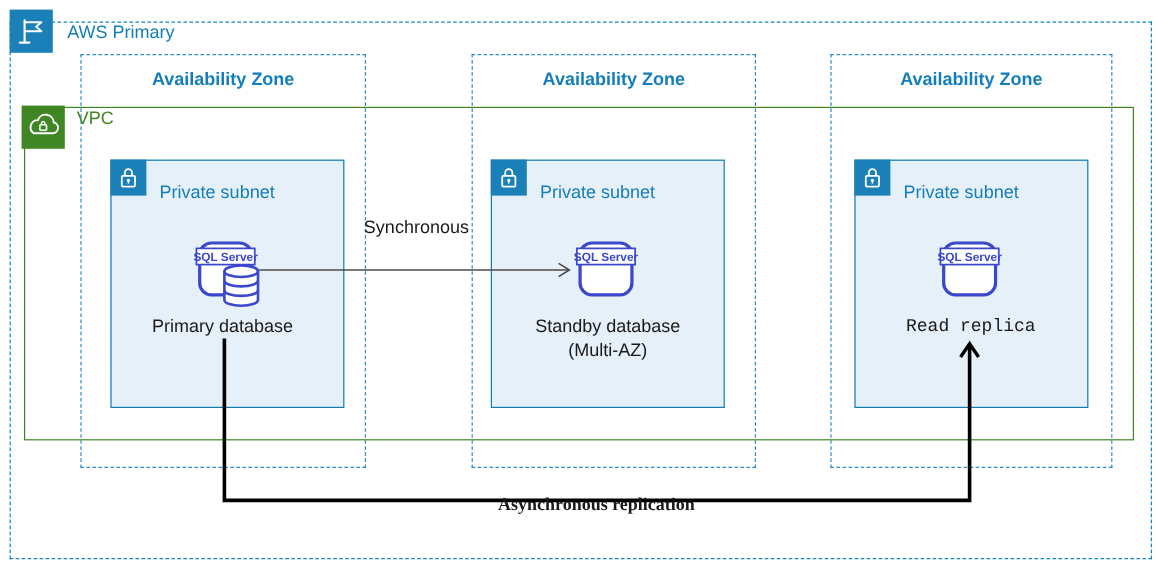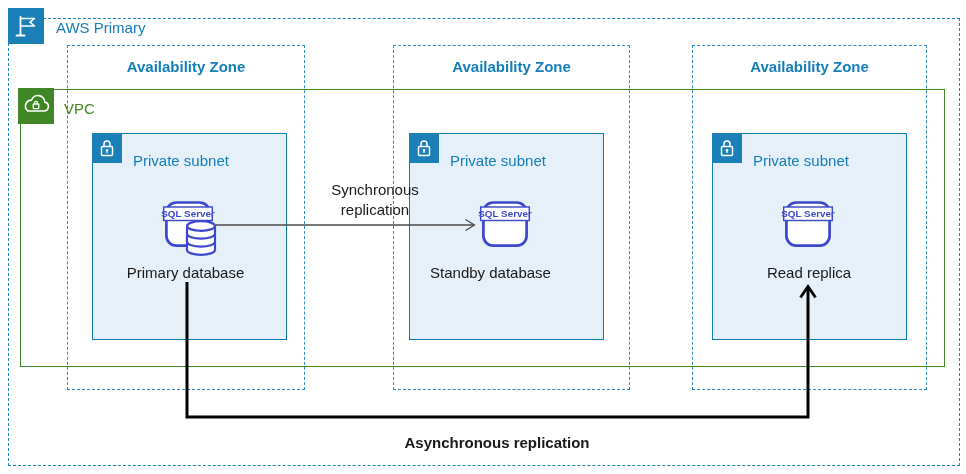--- a/index.html
+++ b/index.html
@@ -11,21 +11,21 @@
   .region-box{border:1px dashed var(--region-border);}
   .az-box{border:1px dashed var(--az-blue);}
   .az-label{color:var(--blue-text);font-size:15px;text-align:center;padding-top:12px;font-weight:bold;}
   .vpc-box{border:1px solid var(--vpc-green);}
   .vpc-label{color:var(--vpc-green);font-size:15px;}
   .region-label{color:var(--blue-text);font-size:15px;}
   .icon-square{display:flex;align-items:center;justify-content:center;}
   .subnet-box{background:var(--subnet-fill);border:1px solid var(--subnet-border);}
   .subnet-label{color:var(--blue-text);font-size:15px;line-height:30px;position:absolute;left:40px;top:12px;white-space:nowrap;}
   .node-label{color:var(--node-text);font-size:15px;text-align:center;line-height:20px;}
-  .arrow-label{color:var(--node-text);font-size:15px;text-align:center;line-height:20px;padding-left:28px;}
+  .arrow-label{color:var(--node-text);font-size:15px;text-align:center;line-height:20px;}
   .arrow-label-bold{color:var(--node-text);font-size:15px;font-weight:bold;text-align:center;}
   svg{display:block;}
 </style>
 </head>
 <body>
 
 <div id="canvas">
 
   <div class="abs region-box" style="left:8px;top:18px;width:950px;height:446px;"></div>
 
@@ -49,21 +49,21 @@
   </div>
   <div class="abs region-label" style="left:56px;top:19px;">AWS Primary</div>
 
   <div class="abs icon-square" style="left:18px;top:88px;width:36px;height:36px;background:var(--vpc-green);">
     <svg width="36" height="36" viewBox="0 0 36 36">
       <path d="M10 23 H26 A4.5 4.5 0 0 0 26.8 14.1 A6.8 6.8 0 0 0 13.6 12.1 A6 6 0 0 0 10 23 Z" stroke="#fff" stroke-width="1.6" fill="none" stroke-linejoin="round"></path>
       <rect x="15.2" y="16" width="5.6" height="4.6" rx="0.8" stroke="#fff" stroke-width="1.3" fill="none"></rect>
       <path d="M16.6 16 v-1.2 a1.4 1.5 0 0 1 2.8 0 V16" stroke="#fff" stroke-width="1.2" fill="none"></path>
     </svg>
   </div>
-  <div class="abs vpc-label" style="left:64px;top:100px;">VPC</div>
+  <div class="abs vpc-label" style="left:64px;top:90px;">VPC</div>
 
   <div class="abs subnet-box" style="left:92px;top:133px;width:193px;height:205px;">
     <div class="icon-square" style="position:absolute;left:-1px;top:-1px;width:30px;height:30px;background:var(--icon-blue);">
       <svg width="30" height="30" viewBox="0 0 30 30">
         <rect x="9.5" y="13.5" width="11" height="9" rx="1" stroke="#fff" stroke-width="1.5" fill="none"></rect>
         <path d="M12 13.5 v-2.6 a3 3 0 0 1 6 0 V13.5" stroke="#fff" stroke-width="1.5" fill="none"></path>
         <circle cx="15" cy="17.2" r="1.3" fill="#fff"></circle>
         <path d="M15 17.8 V20" stroke="#fff" stroke-width="1.3"></path>
       </svg>
     </div>
@@ -74,36 +74,37 @@
   <div class="abs subnet-box" style="left:409px;top:133px;width:193px;height:205px;">
     <div class="icon-square" style="position:absolute;left:-1px;top:-1px;width:30px;height:30px;background:var(--icon-blue);">
       <svg width="30" height="30" viewBox="0 0 30 30">
         <rect x="9.5" y="13.5" width="11" height="9" rx="1" stroke="#fff" stroke-width="1.5" fill="none"></rect>
         <path d="M12 13.5 v-2.6 a3 3 0 0 1 6 0 V13.5" stroke="#fff" stroke-width="1.5" fill="none"></path>
         <circle cx="15" cy="17.2" r="1.3" fill="#fff"></circle>
         <path d="M15 17.8 V20" stroke="#fff" stroke-width="1.3"></path>
       </svg>
     </div>
     <div class="subnet-label">Private subnet</div>
-    <div class="abs node-label" style="left:0;top:129px;width:161px;">
+    <div class="abs node-label" style="left:16px;top:129px;width:161px;">
       <div>Standby database</div>
+      <div>(Multi-AZ)</div>
     </div>
   </div>
 
   <div class="abs subnet-box" style="left:712px;top:133px;width:193px;height:205px;">
     <div class="icon-square" style="position:absolute;left:-1px;top:-1px;width:30px;height:30px;background:var(--icon-blue);">
       <svg width="30" height="30" viewBox="0 0 30 30">
         <rect x="9.5" y="13.5" width="11" height="9" rx="1" stroke="#fff" stroke-width="1.5" fill="none"></rect>
         <path d="M12 13.5 v-2.6 a3 3 0 0 1 6 0 V13.5" stroke="#fff" stroke-width="1.5" fill="none"></path>
         <circle cx="15" cy="17.2" r="1.3" fill="#fff"></circle>
         <path d="M15 17.8 V20" stroke="#fff" stroke-width="1.3"></path>
       </svg>
     </div>
     <div class="subnet-label">Private subnet</div>
-    <div class="abs node-label" style="left:0;top:129px;width:192px;">Read replica</div>
+    <div class="abs node-label" style="left:0;top:129px;width:192px;font-family:Liberation Mono, monospace;">Read replica</div>
   </div>
 
   <div class="abs" style="left:161px;top:198px;width:54px;height:54px;">
     <svg width="54" height="54" viewBox="0 0 60 60">
       <rect x="6" y="5" width="48" height="48" rx="11" fill="#fff" stroke="var(--sql-indigo)" stroke-width="3"></rect>
       <rect x="3" y="10" width="54" height="15" fill="#fff" stroke="var(--sql-indigo)" stroke-width="1.6"></rect>
       <text x="30" y="21.5" text-anchor="middle" font-size="11" font-weight="bold" font-family="Liberation Sans, sans-serif" fill="var(--sql-indigo)">SQL Server</text>
     </svg>
   </div>
   <div class="abs" style="left:184px;top:219px;width:34px;height:38px;">
@@ -139,17 +140,16 @@
       <path d="M465.5 219.5 L474.5 225 L465.5 230.5" stroke="var(--sync-arrow)" stroke-width="1.3" fill="none"></path>
     </g>
     <g>
       <path d="M187 282 V417 H808 V288" stroke="var(--async-arrow)" stroke-width="3" fill="none"></path>
       <path d="M800.5 297.5 L808 286.5 L815.5 297.5" stroke="var(--async-arrow)" stroke-width="2.8" fill="none"></path>
     </g>
   </svg>
 
   <div class="abs arrow-label" style="left:287px;top:180px;width:120px;">
     <div>Synchronous</div>
-    <div>replication</div>
   </div>
-  <div class="abs arrow-label-bold" style="left:397px;top:434px;width:200px;">Asynchronous replication</div>
+  <div class="abs arrow-label-bold" style="left:397px;top:413px;width:200px;font-family:Liberation Serif, serif;">Asynchronous replication</div>
 
 </div>
 
 </body></html>

